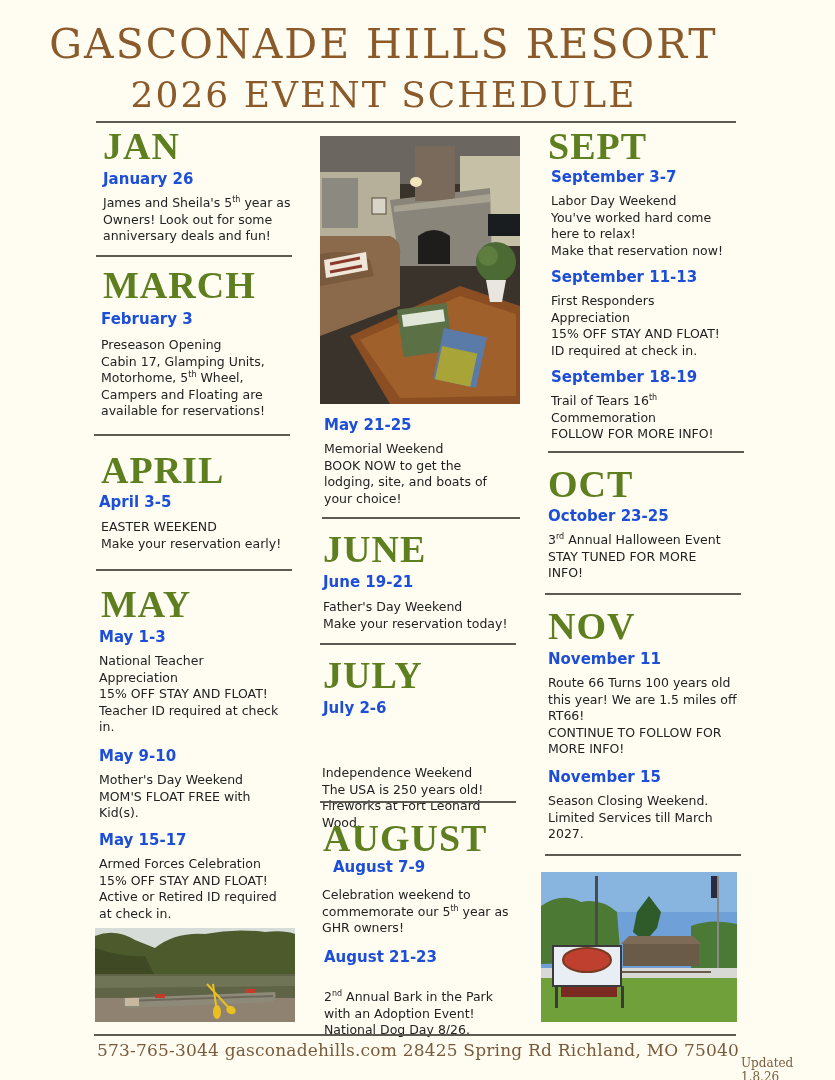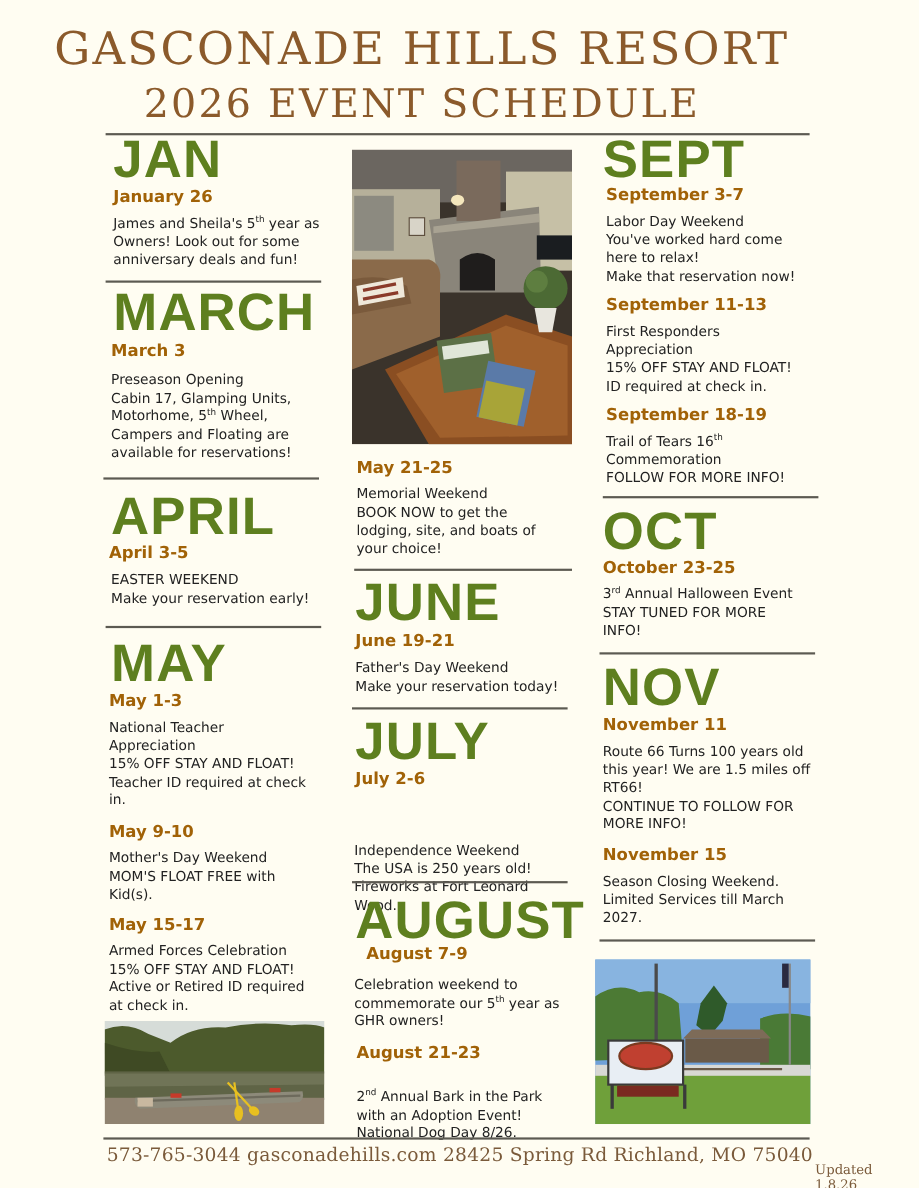--- a/index.html
+++ b/index.html
@@ -8,26 +8,26 @@
 
     .title {
       position: absolute; left: 0; width: 767px; text-align: center;
       font-family: "DejaVu Serif", serif; color: #8B5A2B; letter-spacing: 2px;
     }
     .title.main { top: 20px; font-size: 41px; }
     .title.sub { top: 74px; font-size: 36px; }
 
     .rule { position: absolute; height: 2px; background: #5c5a52; }
     .month {
-      font-family: Liberation Sans, sans-serif; font-weight: bold; color: #5E7F1F;
-      font-size: 48px; line-height: 40px; letter-spacing: 1px;
+      font-family: Liberation Serif, serif; font-weight: bold; color: #5E7F1F;
+      font-size: 38px; line-height: 40px; letter-spacing: 1px;
       position: absolute;
     }
     .date {
-      position: absolute; font-weight: bold; font-size: 15px; line-height: 18px; color: #a16207;
+      position: absolute; font-weight: bold; font-size: 15px; line-height: 18px; color: #1d4ed8;
     }
     .desc {
       position: absolute; font-size: 12.5px; line-height: 16.5px; color: #222;
       white-space: pre-line;
     }
     sup { font-size: 8px; line-height: 0; }
 
     .photo { position: absolute; overflow: hidden; }
 
     .footer {
@@ -47,21 +47,21 @@
 <div class="rule" style="left:96px;top:121px;width:640px;"></div>
 
 <div class="month" style="left:103px;top:126px;">JAN</div>
 <div class="date" style="left:103px;top:170px;">January 26</div>
 <div class="desc" style="left:103px;top:195px;">James and Sheila's 5<sup>th</sup> year as
 Owners! Look out for some
 anniversary deals and fun!</div>
 <div class="rule" style="left:96px;top:255px;width:196px;"></div>
 
 <div class="month" style="left:103px;top:265px;">MARCH</div>
-<div class="date" style="left:101px;top:310px;">March 3</div>
+<div class="date" style="left:101px;top:310px;">February 3</div>
 <div class="desc" style="left:101px;top:337px;">Preseason Opening
 Cabin 17, Glamping Units,
 Motorhome, 5<sup>th</sup> Wheel,
 Campers and Floating are
 available for reservations!</div>
 <div class="rule" style="left:94px;top:434px;width:196px;"></div>
 
 <div class="month" style="left:101px;top:450px;">APRIL</div>
 <div class="date" style="left:99px;top:493px;">April 3-5</div>
 <div class="desc" style="left:101px;top:519px;">EASTER WEEKEND

